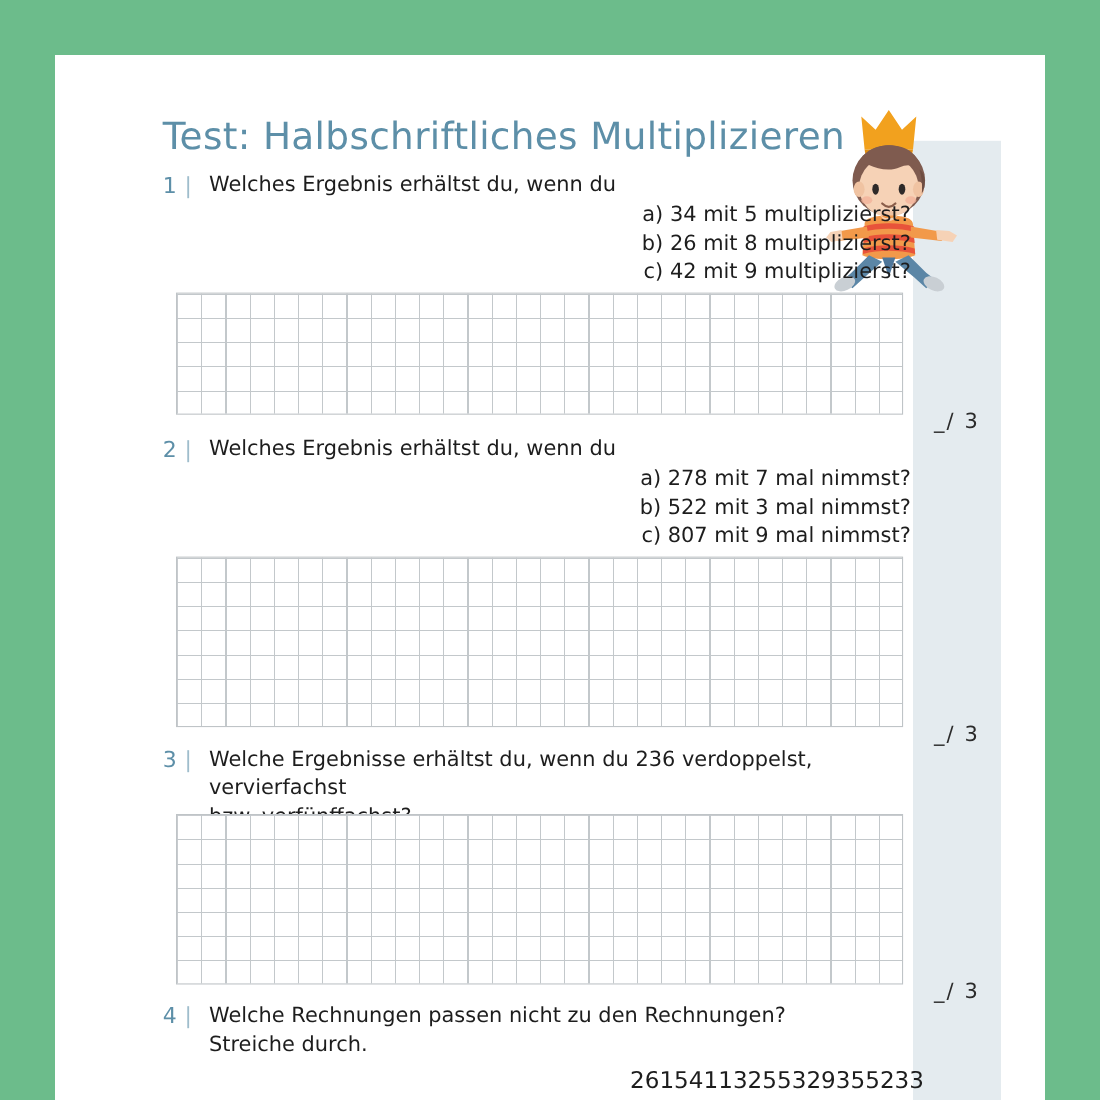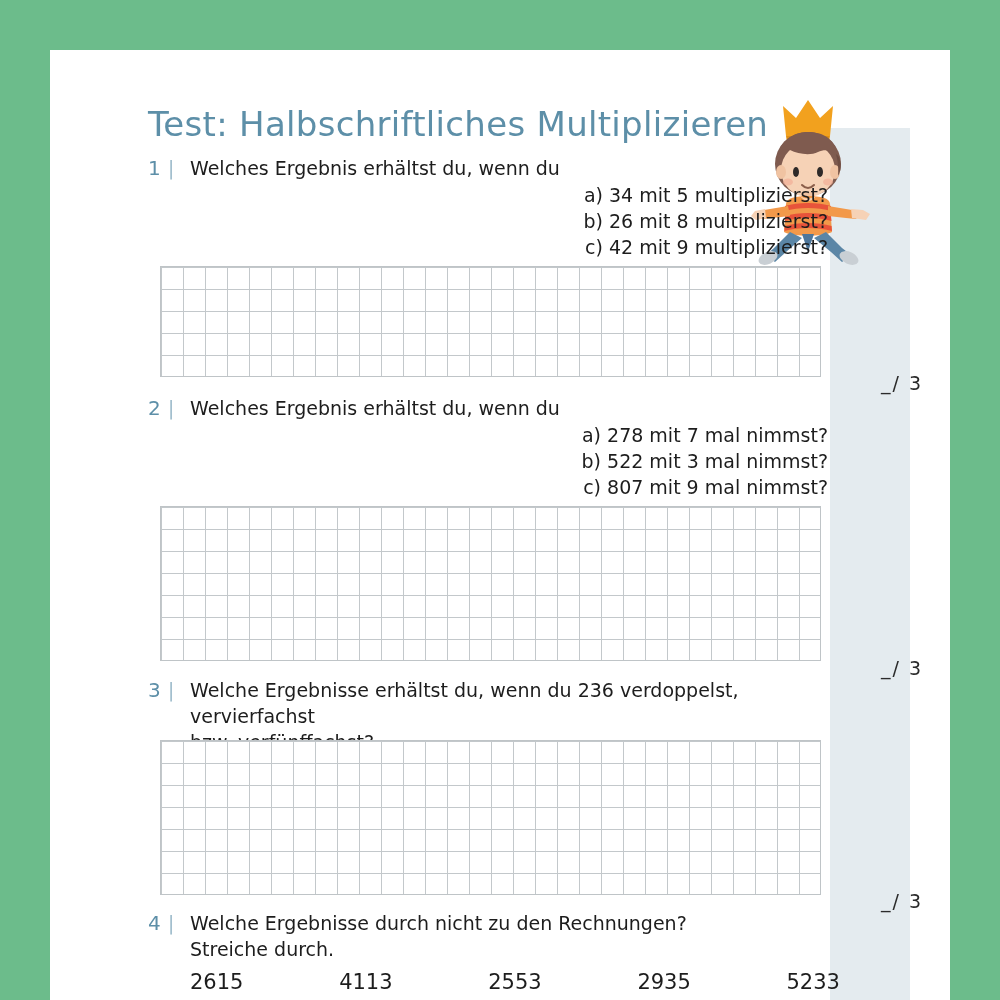--- a/index.html
+++ b/index.html
@@ -51,21 +51,20 @@
   .score-mark {
     position: absolute;
     left: 780px;
     width: 80px;
     text-align: center;
     font-family: "DejaVu Sans", sans-serif;
     font-size: 19px;
     color: #2b2b2b;
     letter-spacing: 2px;
     white-space: nowrap;
-    padding-left: 32px;
   }
 
   
   .title {
     position: absolute;
     left: 98px;
     top: 54px;
     font-family: "DejaVu Sans", sans-serif;
     font-size: 34px;
     font-weight: 400;
@@ -130,21 +129,21 @@
       #FFFFFF;
     box-sizing: border-box;
   }
 
   
   .num-strip {
     position: absolute;
     left: 140px;
     width: 650px;
     display: flex;
-    justify-content: space-between;
+    justify-content: flex-end;
     font-size: 21px;
     color: #1d1d1d;
   }
   .num-strip span { white-space: nowrap; }
 
   
   .boy {
     position: absolute;
     left: 700px;
     top: 42px;
@@ -268,21 +267,21 @@
       </div>
     </div>
     <div class="grid-box" style="top:690px; width:661px; height:155px;"></div>
 
     <div class="question" style="top:860px;">
       <div class="q-head">
         <div class="q-num">
           <span>4</span><span class="bar">|</span>
         </div>
         <div class="q-body">
-          <div class="q-stem">Welche Ergebnisse durch nicht zu den Rechnungen?
+          <div class="q-stem">Welche Rechnungen passen nicht zu den Rechnungen?
 Streiche durch.</div>
         </div>
       </div>
     </div>
 
     <div class="num-strip" style="top:920px;">
       <span>2615</span>
       <span>4113</span>
       <span>2553</span>
       <span>2935</span>

